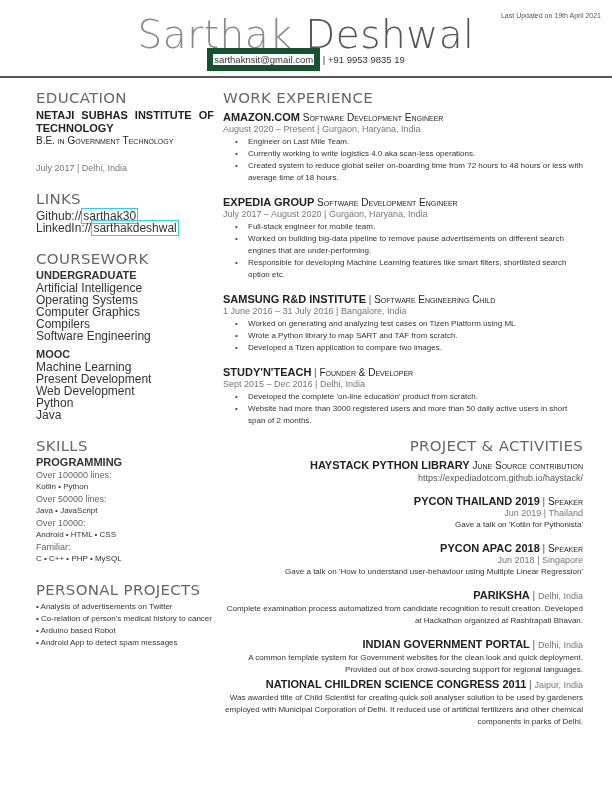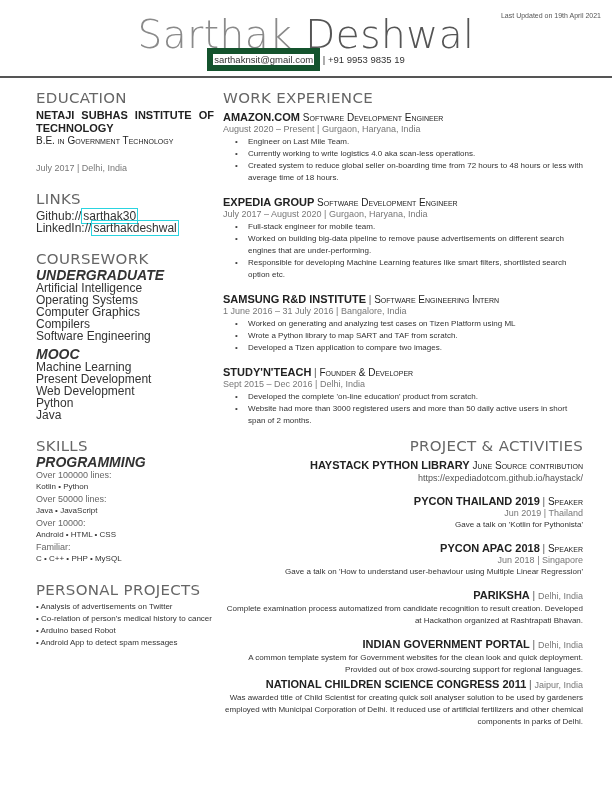--- a/index.html
+++ b/index.html
@@ -20,21 +20,21 @@
     .sec-title { font-size: 15px; font-weight: 300; color: #666; letter-spacing: 0.3px; line-height: 18px; font-family: "DejaVu Sans", sans-serif; font-weight: normal; transform: scaleY(0.95); }
 
     .bold-head { font-weight: bold; font-size: 11px; color: #222; line-height: 13px; }
     .sub-head { font-size: 10px; color: #222; line-height: 12px; font-variant: small-caps; }
     .meta { font-size: 9px; color: #777; line-height: 11px; }
 
     .left-block { margin-bottom: 16px; }
     .links-line { font-size: 12px; line-height: 12px; color: #333; }
     .links-line .box { border: 1px solid #2ad4e0; padding: 0 1px; color: #333; text-decoration: none; }
 
-    .course-sub { font-weight: bold; font-size: 14px; color: #333; line-height: 13px; margin-top: 1px; font-style: italic; }
+    .course-sub { font-weight: bold; font-size: 11px; color: #333; line-height: 13px; margin-top: 1px; }
     .list-sm { font-size: 12px; color: #333; line-height: 12px; }
 
     .skill-label { font-size: 9px; color: #666; line-height: 12px; }
     .skill-val { font-size: 8px; color: #333; line-height: 12px; }
 
     .pp { font-size: 8px; color: #333; line-height: 12px; }
 
     .job { margin-bottom: 10px; }
     .job-head { line-height: 13px; }
     .job-head .org { font-weight: bold; font-size: 11px; color: #222; }
@@ -145,21 +145,21 @@
       <div class="job-meta">July 2017 – August 2020 | Gurgaon, Haryana, India</div>
       <ul class="bullets">
         <li>Full-stack engineer for mobile team.</li>
         <li>Worked on building big-data pipeline to remove pause advertisements on different search engines that are under-performing.</li>
         <li>Responsible for developing Machine Learning features like smart filters, shortlisted search option etc.</li>
       </ul>
     </div>
 
     <div class="job">
       <div class="job-head">
-        <span class="org">SAMSUNG R&amp;D INSTITUTE</span><span class="sep"> | </span><span class="role">Software Engineering Intern</span>
+        <span class="org">SAMSUNG R&amp;D INSTITUTE</span><span class="sep"> | </span><span class="role">Software Engineering Child</span>
       </div>
       <div class="job-meta">1 June 2016 – 31 July 2016 | Bangalore, India</div>
       <ul class="bullets">
         <li>Worked on generating and analyzing test cases on Tizen Platform using ML</li>
         <li>Wrote a Python library to map SART and TAF from scratch.</li>
         <li>Developed a Tizen application to compare two images.</li>
       </ul>
     </div>
 
     <div class="job">

